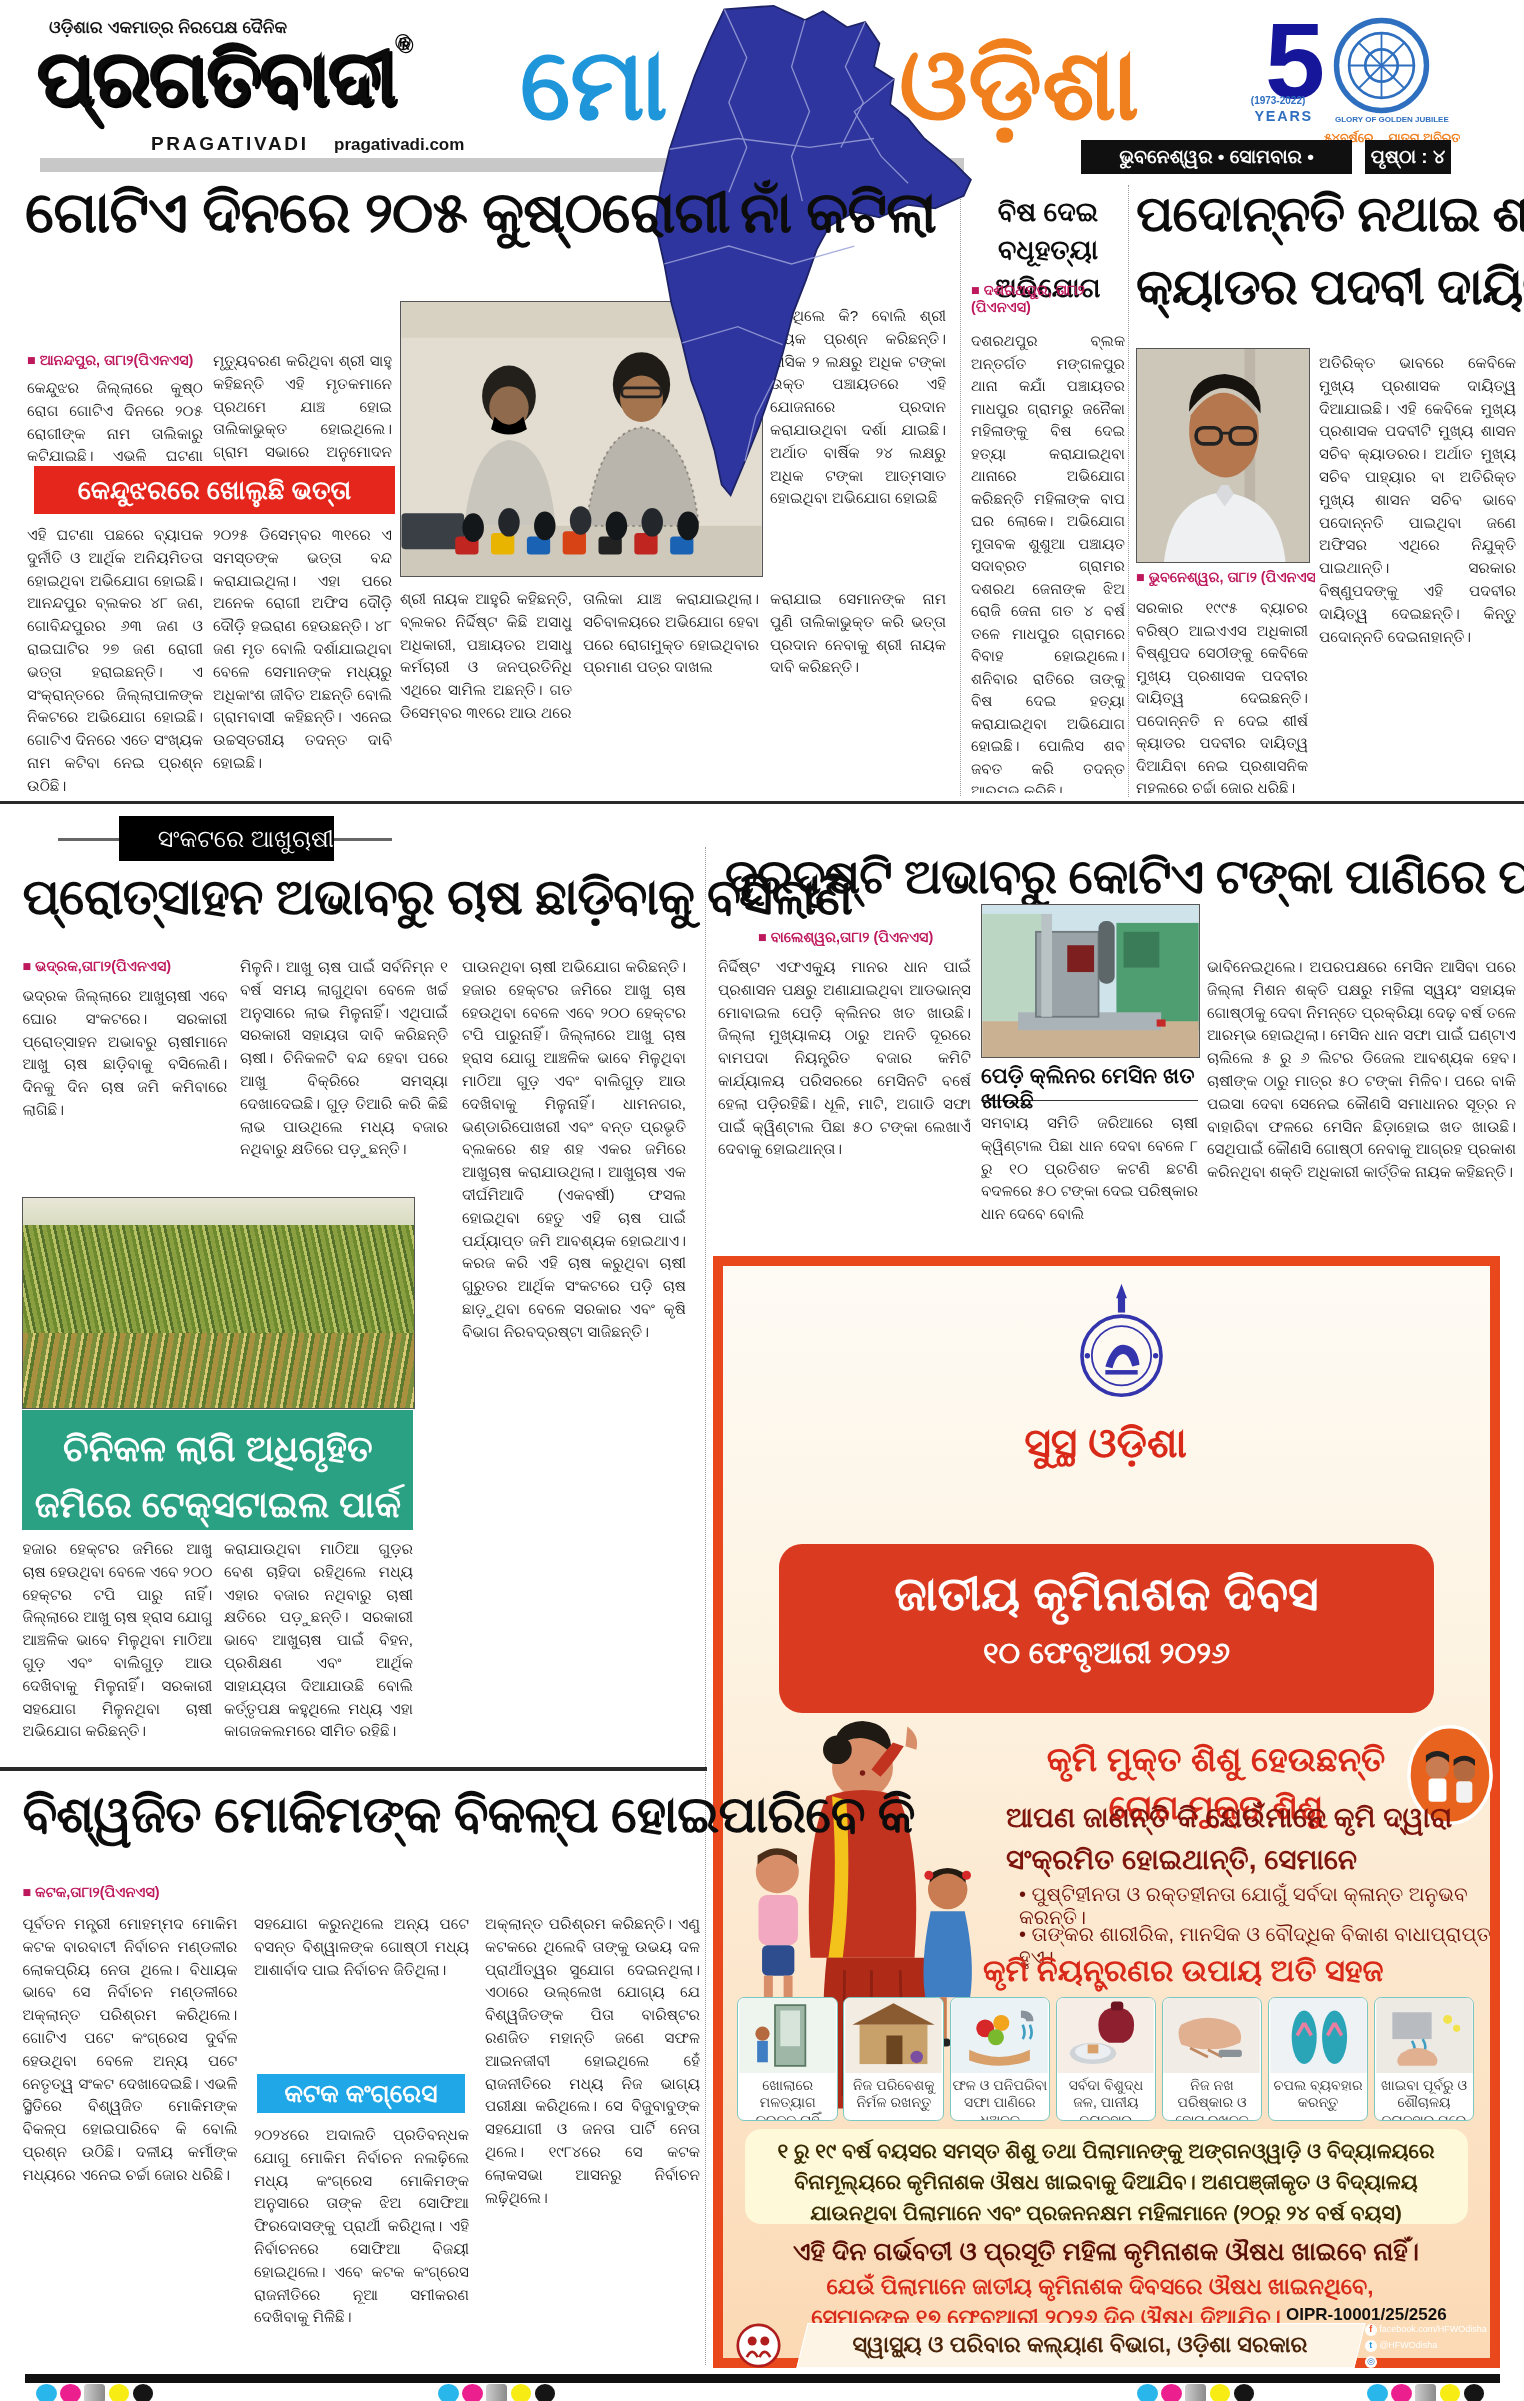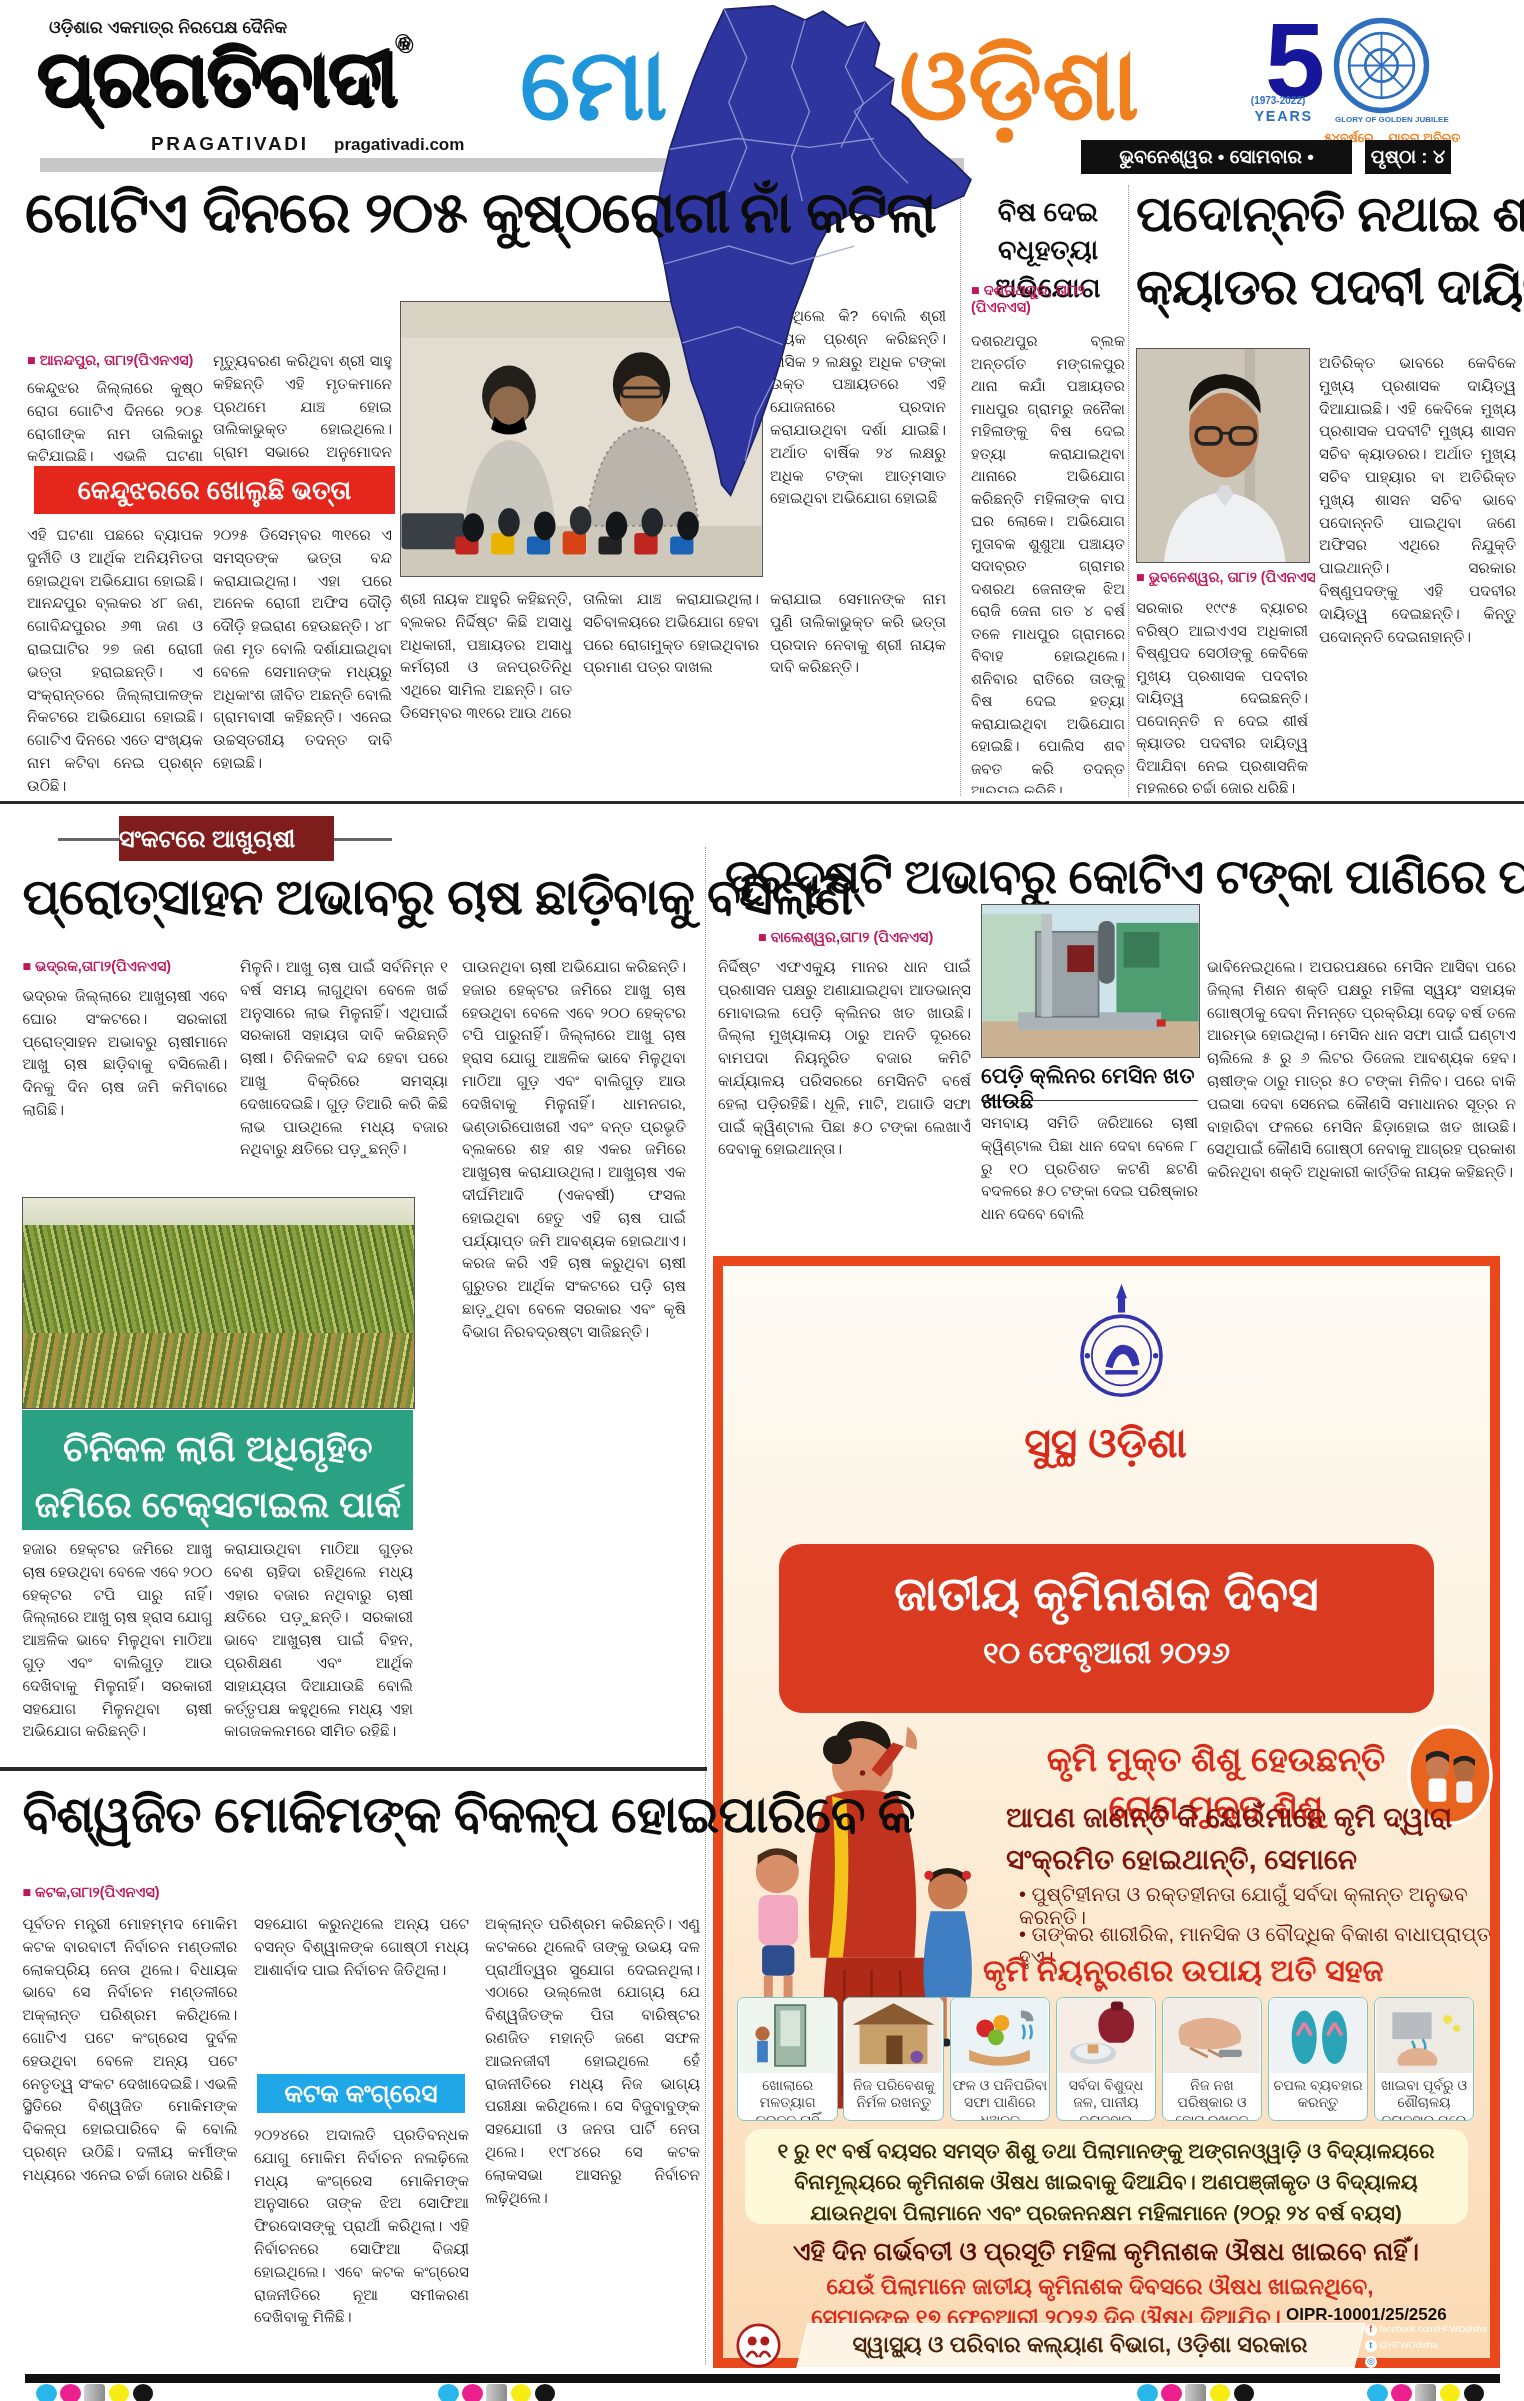--- a/index.html
+++ b/index.html
@@ -5,21 +5,21 @@
   html,body{margin:0;padding:0;background:#ffffff;}
   body{font-family:"Liberation Sans","DejaVu Sans",sans-serif;color:#161616;}
   #page{position:relative;width:1525px;height:2401px;background:#fff;overflow:hidden;}
   .a{position:absolute;}
   .body-txt{font-size:15.2px;line-height:1.5;text-align:justify;color:#1a1a1a;overflow:hidden;}
   .byline{font-size:14.4px;font-weight:bold;color:#be185d;overflow:hidden;white-space:nowrap;}
   .hl{font-weight:bold;color:#0c0c0c;letter-spacing:-0.9px;}
   .nowrap{white-space:nowrap;overflow:visible;}
   .vdot{border-left:1.8px dotted #9a9a9a;}
   .hrule{background:#2a2a2a;}
-  .kicker-black{background:#7f1d1d;color:#fff;font-weight:bold;text-align:left;}
+  .kicker-black{background:#000000;color:#fff;font-weight:normal;text-align:right;}
   .box-red{background:#e5261d;color:#fff;font-weight:bold;text-align:center;}
   .box-teal{background:#2ba184;color:#fff;font-weight:bold;text-align:center;}
   .box-cyan{background:#1fa7e8;color:#fff;font-weight:bold;text-align:center;}
   .center{text-align:center;}
   .photo-frame{border:0.9px solid #555;overflow:hidden;background:#ddd;}
   
   #ad{background:linear-gradient(180deg,#fefbf5 0%,#fdf3e2 35%,#fbd9b4 100%);border:10.8px solid #e8481c;}
   .ad-red-heading{color:#d92918;font-weight:bold;text-align:center;}
   .ad-maroon{color:#7d150c;font-weight:bold;}
   .ad-rounded-red{background:#d93a20;border-radius:23px;color:#fff;text-align:center;}

